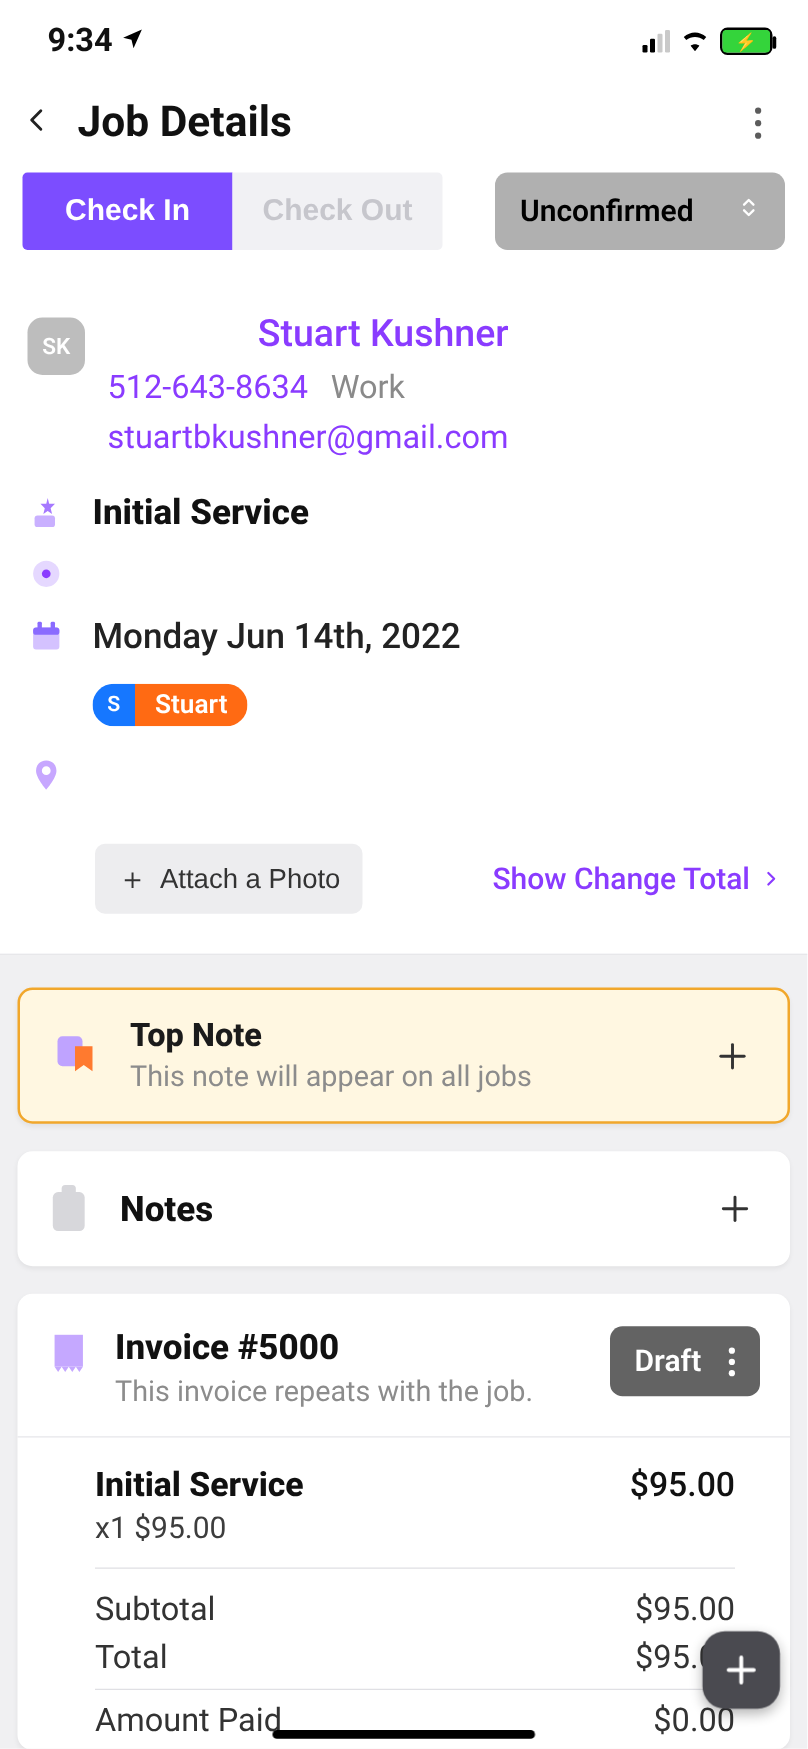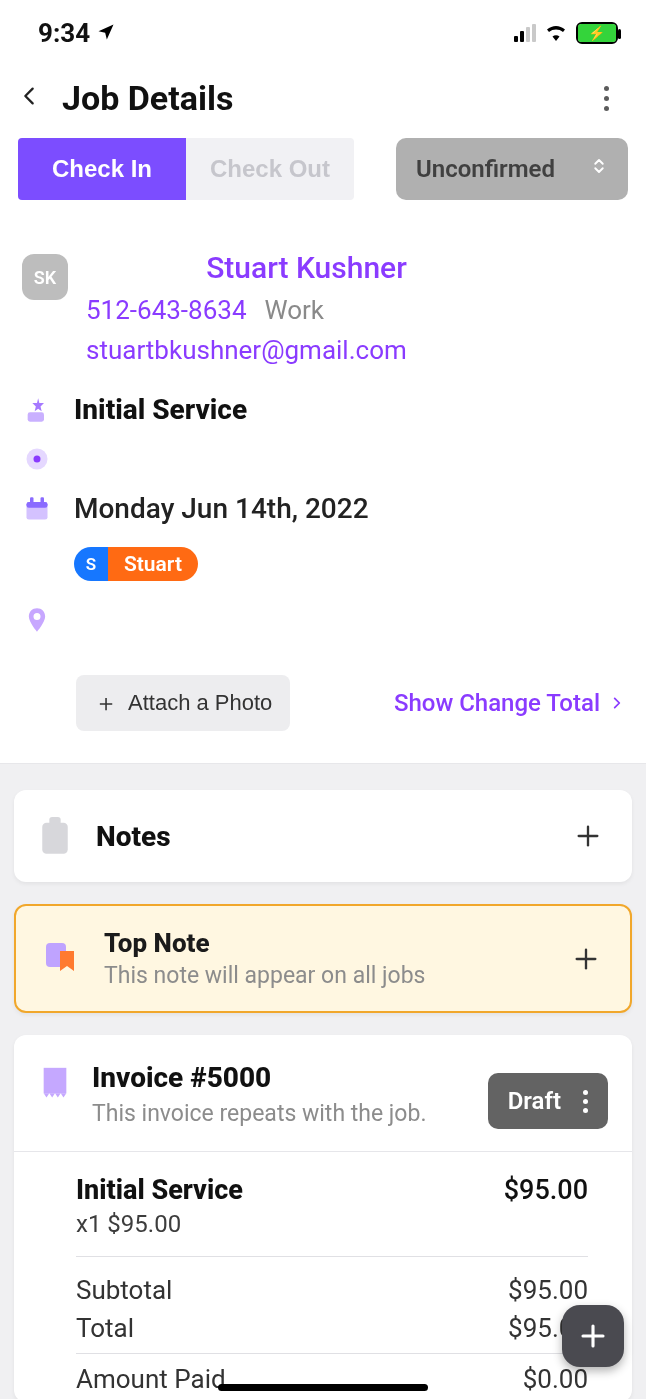--- a/index.html
+++ b/index.html
@@ -21,21 +21,21 @@
   .header { display:flex; align-items:center; padding: 18px 20px 20px 18px; gap: 22px; }
   .back-chevron svg { width:22px; height:30px; }
   .page-title { font-size: 34px; font-weight: 700; flex:1; }
   .kebab { width:40px; display:flex; flex-direction:column; align-items:center; gap:5px; padding:6px 0;}
   .kebab span { width:5px; height:5px; background:#5c5c5c; border-radius:50%; }
   
   .action-row { display:flex; gap:0; padding: 0 18px 22px 18px; align-items:center; }
   .btn { height:62px; display:flex; align-items:center; justify-content:center; font-size:24px; font-weight:600; border:none; cursor:pointer; }
   .btn-checkin { background:#7c4dff; color:#fff; width:168px; border-radius:4px 0 0 4px; }
   .btn-checkout { background:#f1f1f4; color:#c6c6cc; width:168px; border-radius:0 4px 4px 0; }
-  .status-pill { background:#b0b0b0; color:#404040; height:62px; width:232px; display:flex; align-items:center; justify-content:space-between; padding:0 20px; border-radius:10px; font-size:24px; font-weight:600; margin-left:auto;}
+  .status-pill { background:#b0b0b0; color:#000000; height:62px; width:232px; display:flex; align-items:center; justify-content:space-between; padding:0 20px; border-radius:10px; font-size:24px; font-weight:600; margin-left:auto;}
   .chev-updown svg { width:18px; height:24px; }
   
   .section { padding: 28px 22px 0 22px; }
   .cust-row { display:flex; gap:18px; }
   .avatar { width:46px; height:46px; border-radius:12px; background:#bdbdbd; color:#fff; display:flex; align-items:center; justify-content:center; font-size:18px; font-weight:600; flex-shrink:0; margin-top:4px;}
   .cust-info { display:flex; flex-direction:column; gap:10px;text-align:right; }
   .cust-name { color:#8a3bff; font-size:30px; font-weight:500; }
   .cust-line { display:flex; gap:18px; align-items:baseline; }
   .phone { color:#8a3bff; font-size:26px; }
   .phone-type { color:#8a8a8a; font-size:26px; }
@@ -71,21 +71,21 @@
   .card-notes { padding:26px 24px; display:flex; align-items:center; gap:24px;}
   .notes-icon { width:34px; height:38px; }
   .notes-title { font-size:28px; font-weight:800; flex:1;}
   
   .card-invoice { padding:0; }
   .inv-head { display:flex; padding:26px 24px 22px 24px; gap:20px; align-items:flex-start; }
   .inv-icon { width:34px; height:34px; flex-shrink:0; margin-top:4px;}
   .inv-title-wrap { flex:1; }
   .inv-title { font-size:28px; font-weight:800; }
   .inv-sub { font-size:23px; color:#8c8c8c; margin-top:6px;}
-  .inv-badge { background:#636363; color:#fff; border-radius:10px; height:56px; display:flex; align-items:center; gap:22px; padding:0 20px; font-size:24px; font-weight:600;margin-top:12px;}
+  .inv-badge { background:#636363; color:#fff; border-radius:10px; height:56px; display:flex; align-items:center; gap:22px; padding:0 20px; font-size:24px; font-weight:600;}
   .inv-badge .dots { display:flex; flex-direction:column; gap:4px; }
   .inv-badge .dots span { width:5px; height:5px; background:#fff; border-radius:50%; }
   .inv-divider { height:1px; background:#e6e6ea; margin:0; }
   .inv-line { padding:22px 44px 18px 62px; }
   .inv-line-head { display:flex; justify-content:space-between; align-items:baseline;}
   .inv-line-name { font-size:27px; font-weight:800; }
   .inv-line-price { font-size:27px; font-weight:500; }
   .inv-line-sub { font-size:24px; color:#3d3d3d; margin-top:4px;}
   .inv-totals { padding: 14px 44px 4px 62px; }
   .tot-divider { height:1px; background:#e0e0e4; margin:0 44px 0 62px; }
@@ -223,47 +223,47 @@
   <span class="changelogs">
     <span>Show Change Total</span>
     <svg viewBox="0 0 24 24" fill="none" stroke="#8a3bff" stroke-width="3" stroke-linecap="round" stroke-linejoin="round">
         <polyline points="8 4 16 12 8 20"></polyline>
       </svg>
   </span>
 </div>
 
 <div class="canvas">
 
+  <div class="card card-topnote">
+    <span class="topnote-icon">
+      <svg viewBox="0 0 40 40">
+          <rect x="6" y="4" width="20" height="24" rx="4" fill="#bfa3ff"></rect>
+          <path d="M20 12h14v20l-7-5-7 5z" fill="#ff7a2f"></path>
+        </svg>
+    </span>
+    <div class="topnote-text">
+      <div class="topnote-title">Top Note</div>
+      <div class="topnote-sub">This note will appear on all jobs</div>
+    </div>
+    <span class="plus-btn">
+      <svg viewBox="0 0 24 24" stroke="#333" stroke-width="2" stroke-linecap="round">
+          <line x1="12" y1="4" x2="12" y2="20"></line>
+          <line x1="4" y1="12" x2="20" y2="12"></line>
+        </svg>
+    </span>
+  </div>
+
   <div class="card card-notes">
     <span class="notes-icon">
       <svg viewBox="0 0 24 28">
           <rect x="3" y="4" width="18" height="22" rx="3" fill="#d7d7db"></rect>
           <rect x="8" y="0" width="8" height="6" rx="2" fill="#d7d7db"></rect>
         </svg>
     </span>
     <div class="notes-title">Notes</div>
-    <span class="plus-btn">
-      <svg viewBox="0 0 24 24" stroke="#333" stroke-width="2" stroke-linecap="round">
-          <line x1="12" y1="4" x2="12" y2="20"></line>
-          <line x1="4" y1="12" x2="20" y2="12"></line>
-        </svg>
-    </span>
-  </div>
-
-  <div class="card card-topnote">
-    <span class="topnote-icon">
-      <svg viewBox="0 0 40 40">
-          <rect x="6" y="4" width="20" height="24" rx="4" fill="#bfa3ff"></rect>
-          <path d="M20 12h14v20l-7-5-7 5z" fill="#ff7a2f"></path>
-        </svg>
-    </span>
-    <div class="topnote-text">
-      <div class="topnote-title">Top Note</div>
-      <div class="topnote-sub">This note will appear on all jobs</div>
-    </div>
     <span class="plus-btn">
       <svg viewBox="0 0 24 24" stroke="#333" stroke-width="2" stroke-linecap="round">
           <line x1="12" y1="4" x2="12" y2="20"></line>
           <line x1="4" y1="12" x2="20" y2="12"></line>
         </svg>
     </span>
   </div>
 
   <div class="card card-invoice">
     <div class="inv-head">

